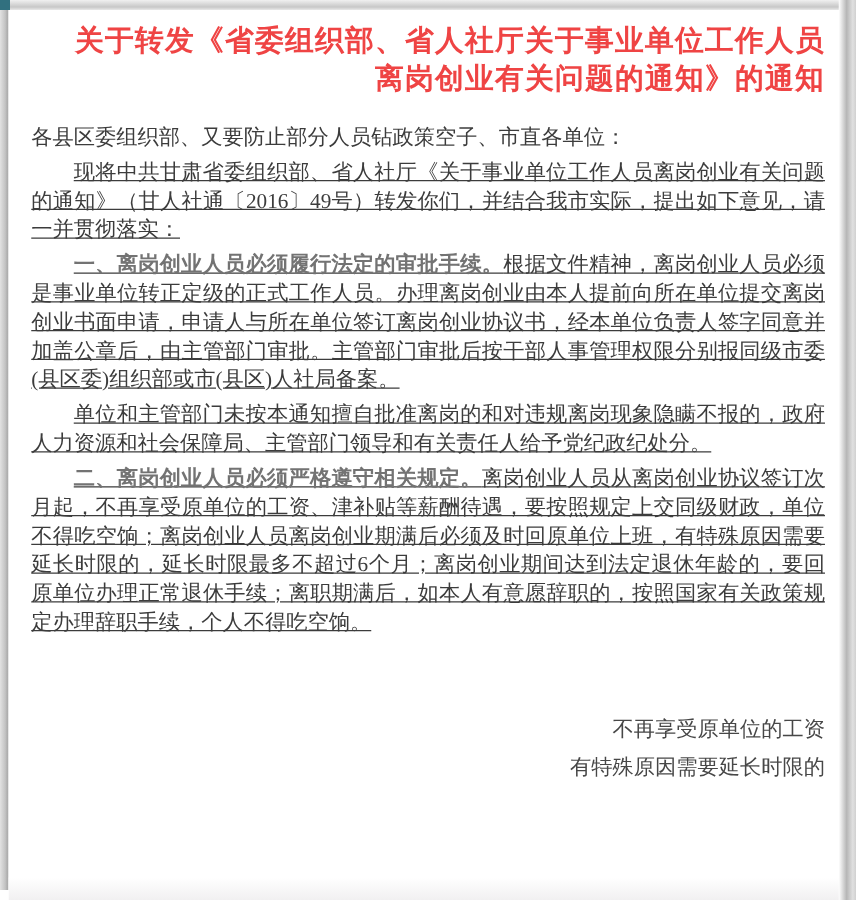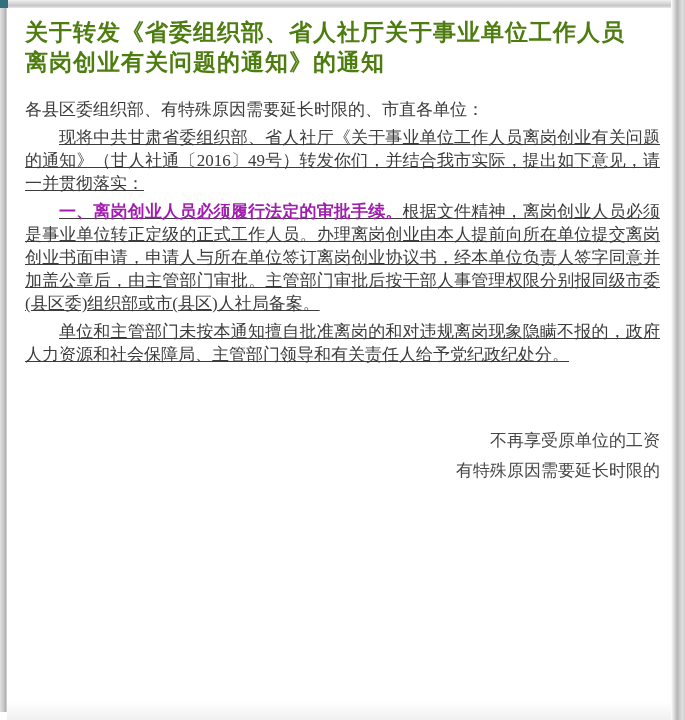--- a/index.html
+++ b/index.html
@@ -36,42 +36,42 @@
     background: linear-gradient(to bottom, #ffffff, #f1f0f1);
   }
   .content {
     position: absolute;
     left: 25px;
     right: 25px;
     top: 18px;
   }
   .title {
     margin: 0 0 20px 0;
-    text-align: left;
-    color: #4d7c0f;
+    text-align: right;
+    color: #ef4444;
     font-size: 23px;
     line-height: 30px;
     font-weight: bold;
     letter-spacing: 1px;
   }
   .doc-body {
     font-size: 17px;
     line-height: 23px;
     color: #3c3c3c;
     text-align: justify;
   }
   .doc-body p {
     margin: 5px 0;
   }
   .doc-body p.indent {
     text-indent: 34px;
     text-decoration: underline;
   }
   .doc-body strong {
-    color: #a21caf;
+    color: #737373;
     font-weight: bold;
   }
   .signature {
     margin-top: 60px;
     text-align: right;
     font-size: 17px;
     line-height: 30px;
     color: #474747;
   }
   .signature div {
@@ -88,28 +88,29 @@
 <div class="frame-bottom"></div>
 
 <div class="content">
 
   <h1 class="title">
     <span>关于转发《省委组织部、省人社厅关于事业单位工作人员</span><br>
     <span>离岗创业有关问题的通知》的通知</span>
   </h1>
 
   <div class="doc-body">
-    <p>各县区委组织部、有特殊原因需要延长时限的、市直各单位：</p>
+    <p>各县区委组织部、又要防止部分人员钻政策空子、市直各单位：</p>
 
     <p class="indent"><strong></strong><span>现将中共甘肃省委组织部、省人社厅《关于事业单位工作人员离岗创业有关问题的通知》（甘人社通〔2016〕49号）转发你们，并结合我市实际，提出如下意见，请一并贯彻落实：</span></p>
 
     <p class="indent"><strong>一、离岗创业人员必须履行法定的审批手续。</strong><span>根据文件精神，离岗创业人员必须是事业单位转正定级的正式工作人员。办理离岗创业由本人提前向所在单位提交离岗创业书面申请，申请人与所在单位签订离岗创业协议书，经本单位负责人签字同意并加盖公章后，由主管部门审批。主管部门审批后按干部人事管理权限分别报同级市委(县区委)组织部或市(县区)人社局备案。</span></p>
 
     <p class="indent"><strong></strong><span>单位和主管部门未按本通知擅自批准离岗的和对违规离岗现象隐瞒不报的，政府人力资源和社会保障局、主管部门领导和有关责任人给予党纪政纪处分。</span></p>
 
+    <p class="indent"><strong>二、离岗创业人员必须严格遵守相关规定。</strong><span>离岗创业人员从离岗创业协议签订次月起，不再享受原单位的工资、津补贴等薪酬待遇，要按照规定上交同级财政，单位不得吃空饷；离岗创业人员离岗创业期满后必须及时回原单位上班，有特殊原因需要延长时限的，延长时限最多不超过6个月；离岗创业期间达到法定退休年龄的，要回原单位办理正常退休手续；离职期满后，如本人有意愿辞职的，按照国家有关政策规定办理辞职手续，个人不得吃空饷。</span></p>
 
   </div>
 
   <div class="signature">
     <div>不再享受原单位的工资</div>
     <div>有特殊原因需要延长时限的</div>
   </div>
 
 </div>
 

